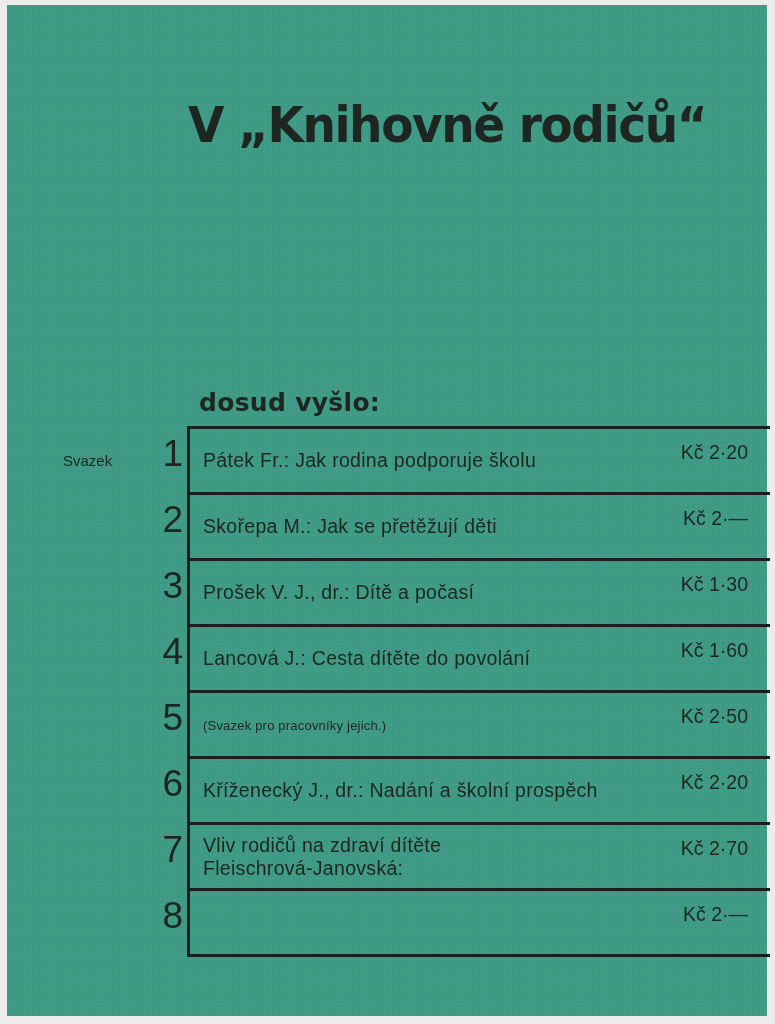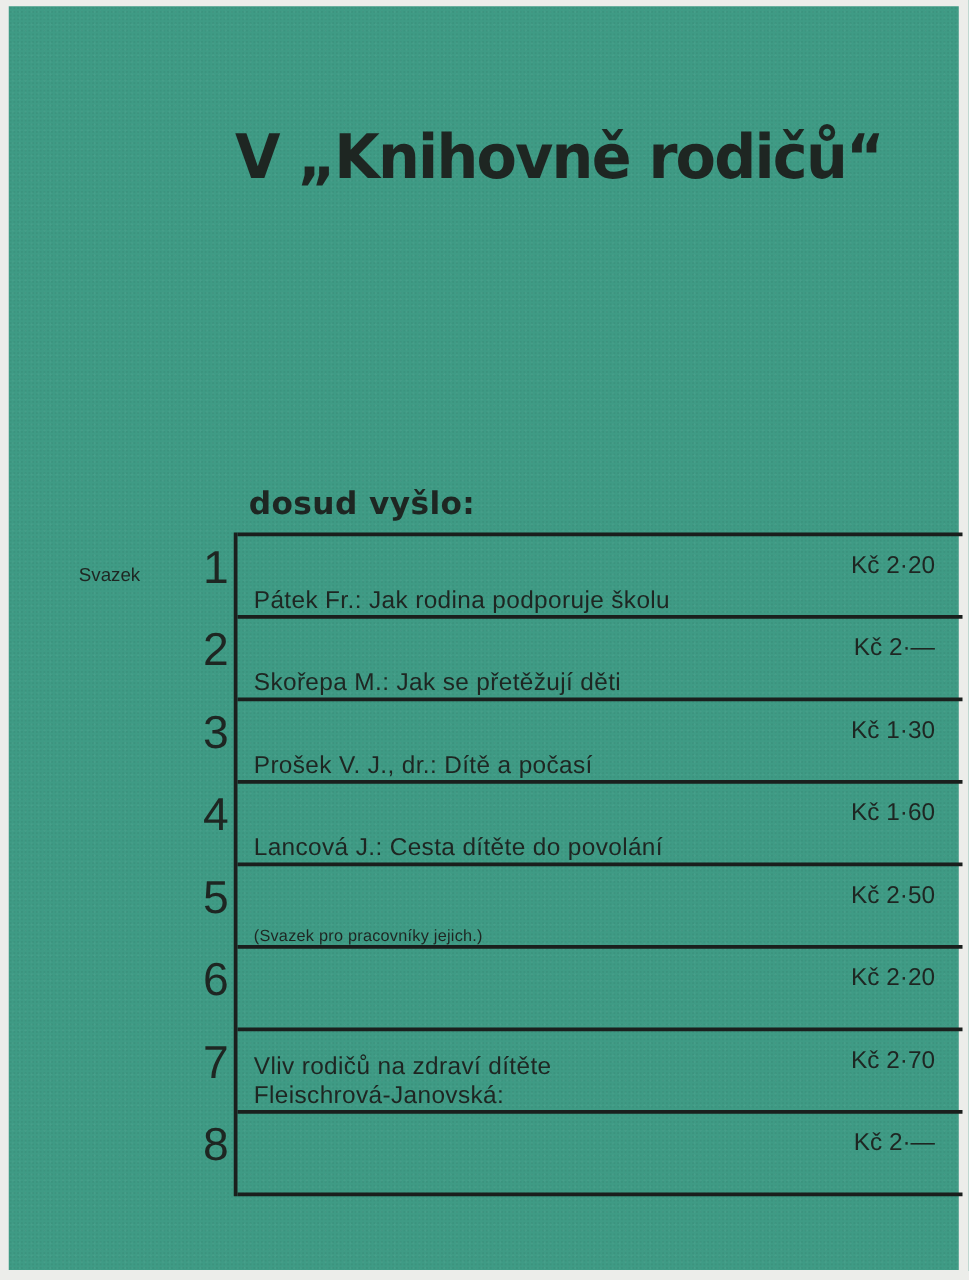--- a/index.html
+++ b/index.html
@@ -41,21 +41,21 @@
     position: relative; height: 63px;
     border-top: 3px solid #1a1f1d;
   }
   .row.last { border-bottom: 3px solid #1a1f1d; }
   .num {
     position: absolute; left: -47px; top: 4px; width: 40px; text-align: right;
     font-family: "Liberation Sans", sans-serif; font-size: 37px; color: #1e2622;
   }
   .text {
     position: absolute; left: 13px; top: 0; height: 63px;
-    display: flex; flex-direction: column; justify-content: flex-end;
+    display: flex; flex-direction: column; justify-content: center;
     font-size: 19.5px; color: #1e2622; white-space: nowrap; letter-spacing: 0.3px;
   }
   .text .note { font-size: 13px; margin-top: 1px; letter-spacing: 0.2px; }
   .price {
     position: absolute; right: 22px; top: 0; height: 47px;
     display: flex; align-items: center;
     font-size: 19.5px; color: #1e2622; white-space: nowrap;
   }
 </style>
 </head>
@@ -98,20 +98,23 @@
   </div>
   <div class="row">
     <div class="num">5</div>
     <div class="text">
       <span class="note">(Svazek pro pracovníky jejich.)</span>
     </div>
     <div class="price">Kč 2·50</div>
   </div>
   <div class="row">
     <div class="num">6</div>
+    <div class="text">
+        <span>Kříženecký J., dr.: Nadání a školní prospěch</span>
+      </div>
     <div class="price">Kč 2·20</div>
   </div>
   <div class="row">
     <div class="num">7</div>
     <div class="text">
       <span>Vliv rodičů na zdraví dítěte</span>
       <span>Fleischrová-Janovská:</span>
     </div>
     <div class="price">Kč 2·70</div>
   </div>

